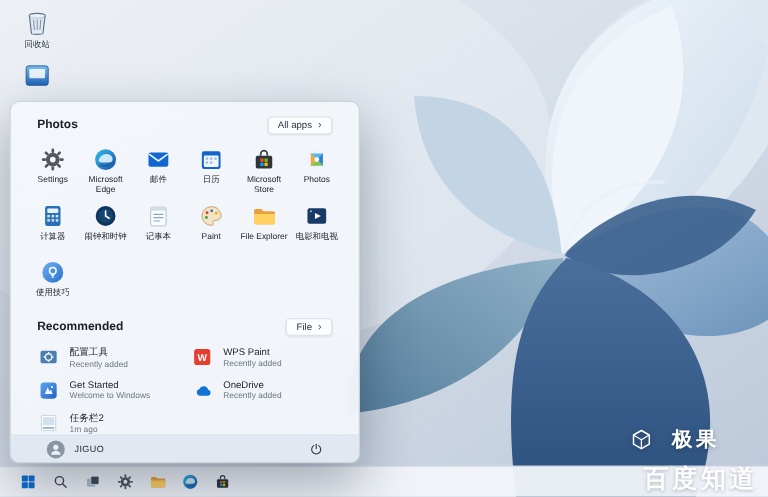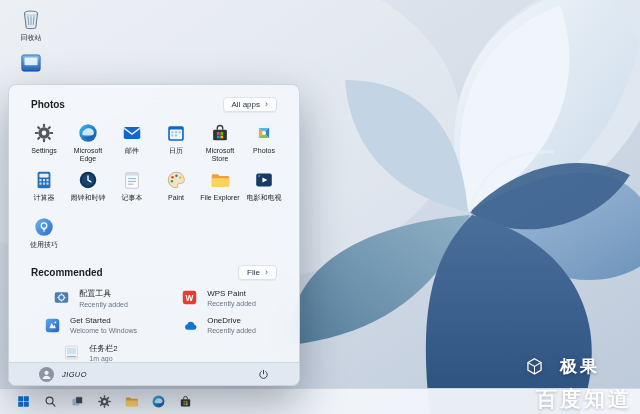--- a/index.html
+++ b/index.html
@@ -36,36 +36,36 @@
   }
   .pill-btn .chev{font-size:9px;line-height:1;color:#49505b;}
 
   .pinned-grid{display:grid;grid-template-columns:repeat(6,1fr);padding:2px 13px 0;row-gap:1px;}
   .pinned-item{display:flex;flex-direction:column;align-items:center;padding:5px 0 2px;height:46px;box-sizing:border-box;border-radius:4px;cursor:pointer;}
   .app-ico{width:22px;height:22px;margin-bottom:3px;flex:none;}
   .app-ico svg{width:100%;height:100%;display:block;}
   .app-label{font-size:7px;color:#191e26;text-align:center;line-height:1.2;max-width:42px;word-break:break-word;}
 
   .recommended-grid{display:grid;grid-template-columns:1fr 1fr;padding:5px 22px 0;row-gap:8px;column-gap:10px;}
-  .rec-item{display:flex;align-items:center;gap:8px;cursor:pointer;border-radius:4px;justify-content:center;}
+  .rec-item{display:flex;align-items:center;gap:8px;cursor:pointer;border-radius:4px;}
   .rec-ico{width:19px;height:19px;flex:none;}
   .rec-ico svg{width:100%;height:100%;display:block;}
   .rec-text{display:flex;flex-direction:column;min-width:0;}
   .rec-title{font-size:8px;color:#191e26;white-space:nowrap;}
   .rec-sub{font-size:7px;color:#6b7482;margin-top:1.5px;white-space:nowrap;}
 
   .user-bar{
     margin-top:auto;height:30px;background:rgba(213,222,233,0.55);
     border-top:1px solid rgba(125,135,150,0.18);border-radius:0 0 8px 8px;
     display:flex;align-items:center;justify-content:space-between;padding:0 26px;
   }
   .user-chip{display:flex;align-items:center;gap:8px;cursor:pointer;border-radius:4px;padding:2px 4px;}
   .avatar{width:15px;height:15px;border-radius:50%;background:#8b95a2;overflow:hidden;flex:none;}
   .avatar svg{width:100%;height:100%;display:block;}
-  .user-name{font-size:7.5px;color:#191e26;letter-spacing:0.4px;font-style:italic;}
+  .user-name{font-size:7.5px;color:#191e26;letter-spacing:0.4px;}
   .power-btn{width:20px;height:20px;display:flex;align-items:center;justify-content:center;border-radius:4px;cursor:pointer;}
   .power-btn svg{width:13px;height:13px;}
 
   
   .taskbar{
     position:absolute;left:0;right:0;bottom:0;height:26px;z-index:4;
     background:rgba(241,245,250,0.96);
     border-top:1px solid rgba(145,155,170,0.30);
     display:flex;align-items:center;padding-left:12px;gap:5px;box-sizing:border-box;
   }

